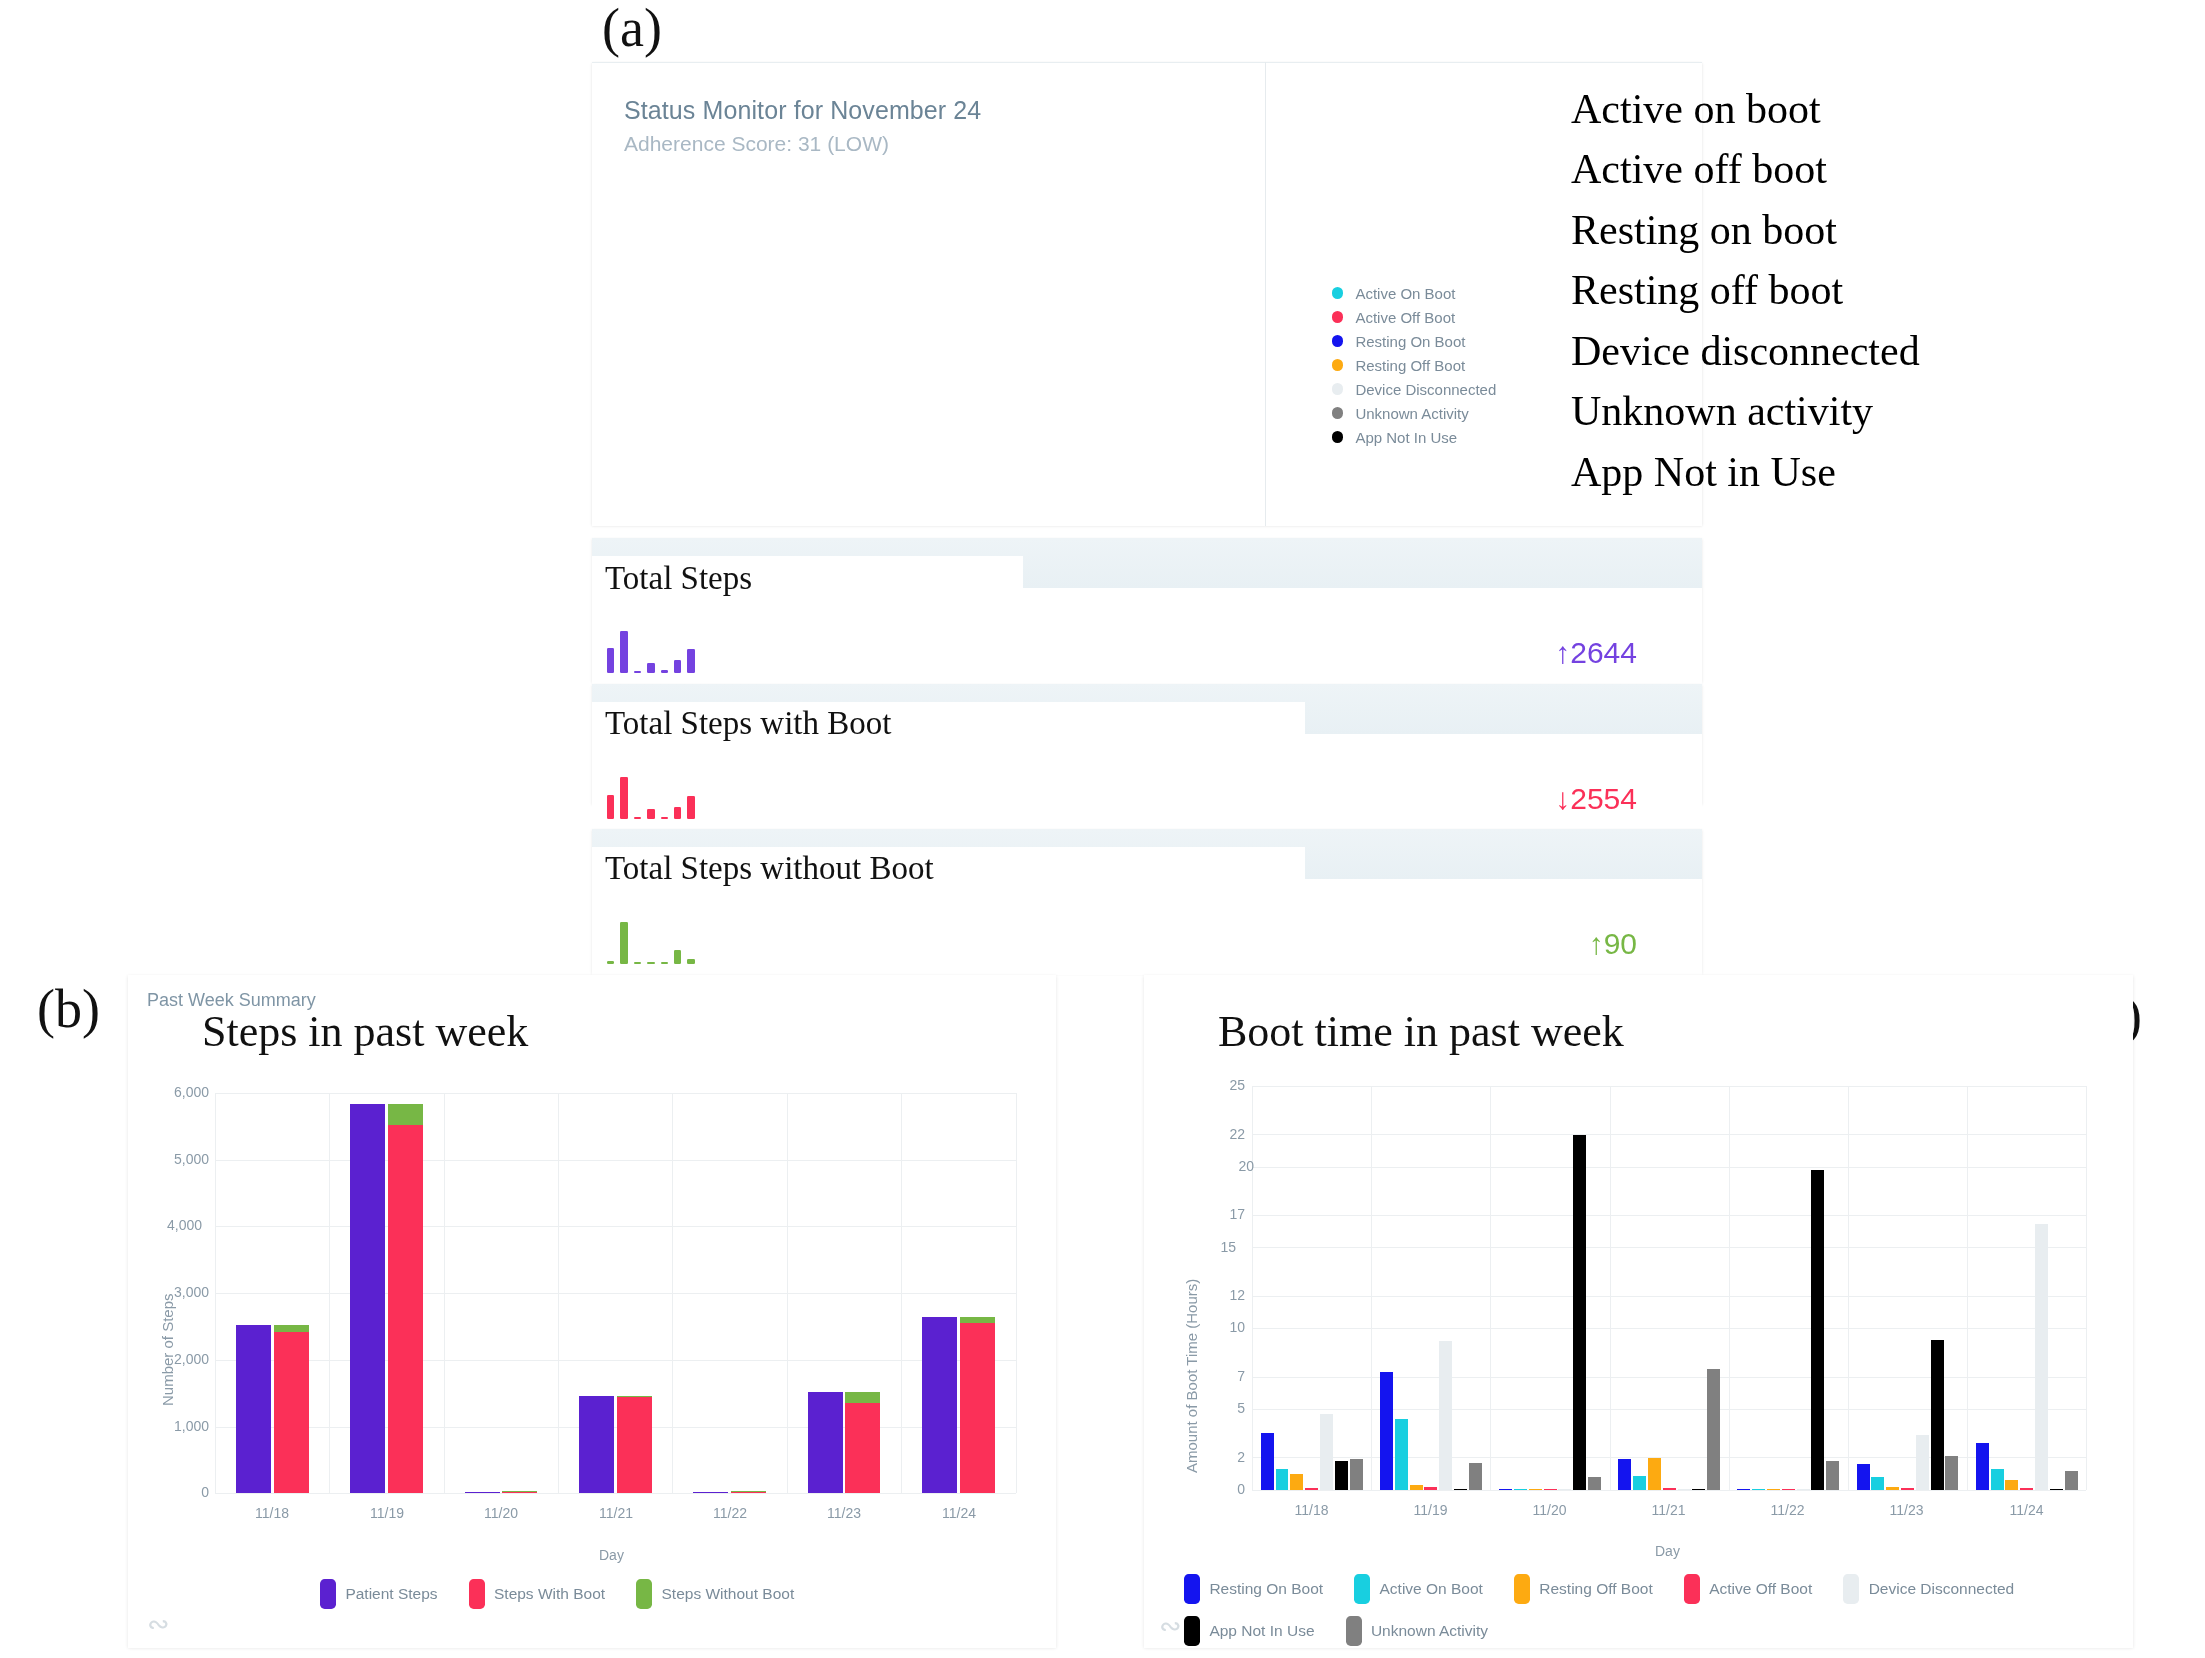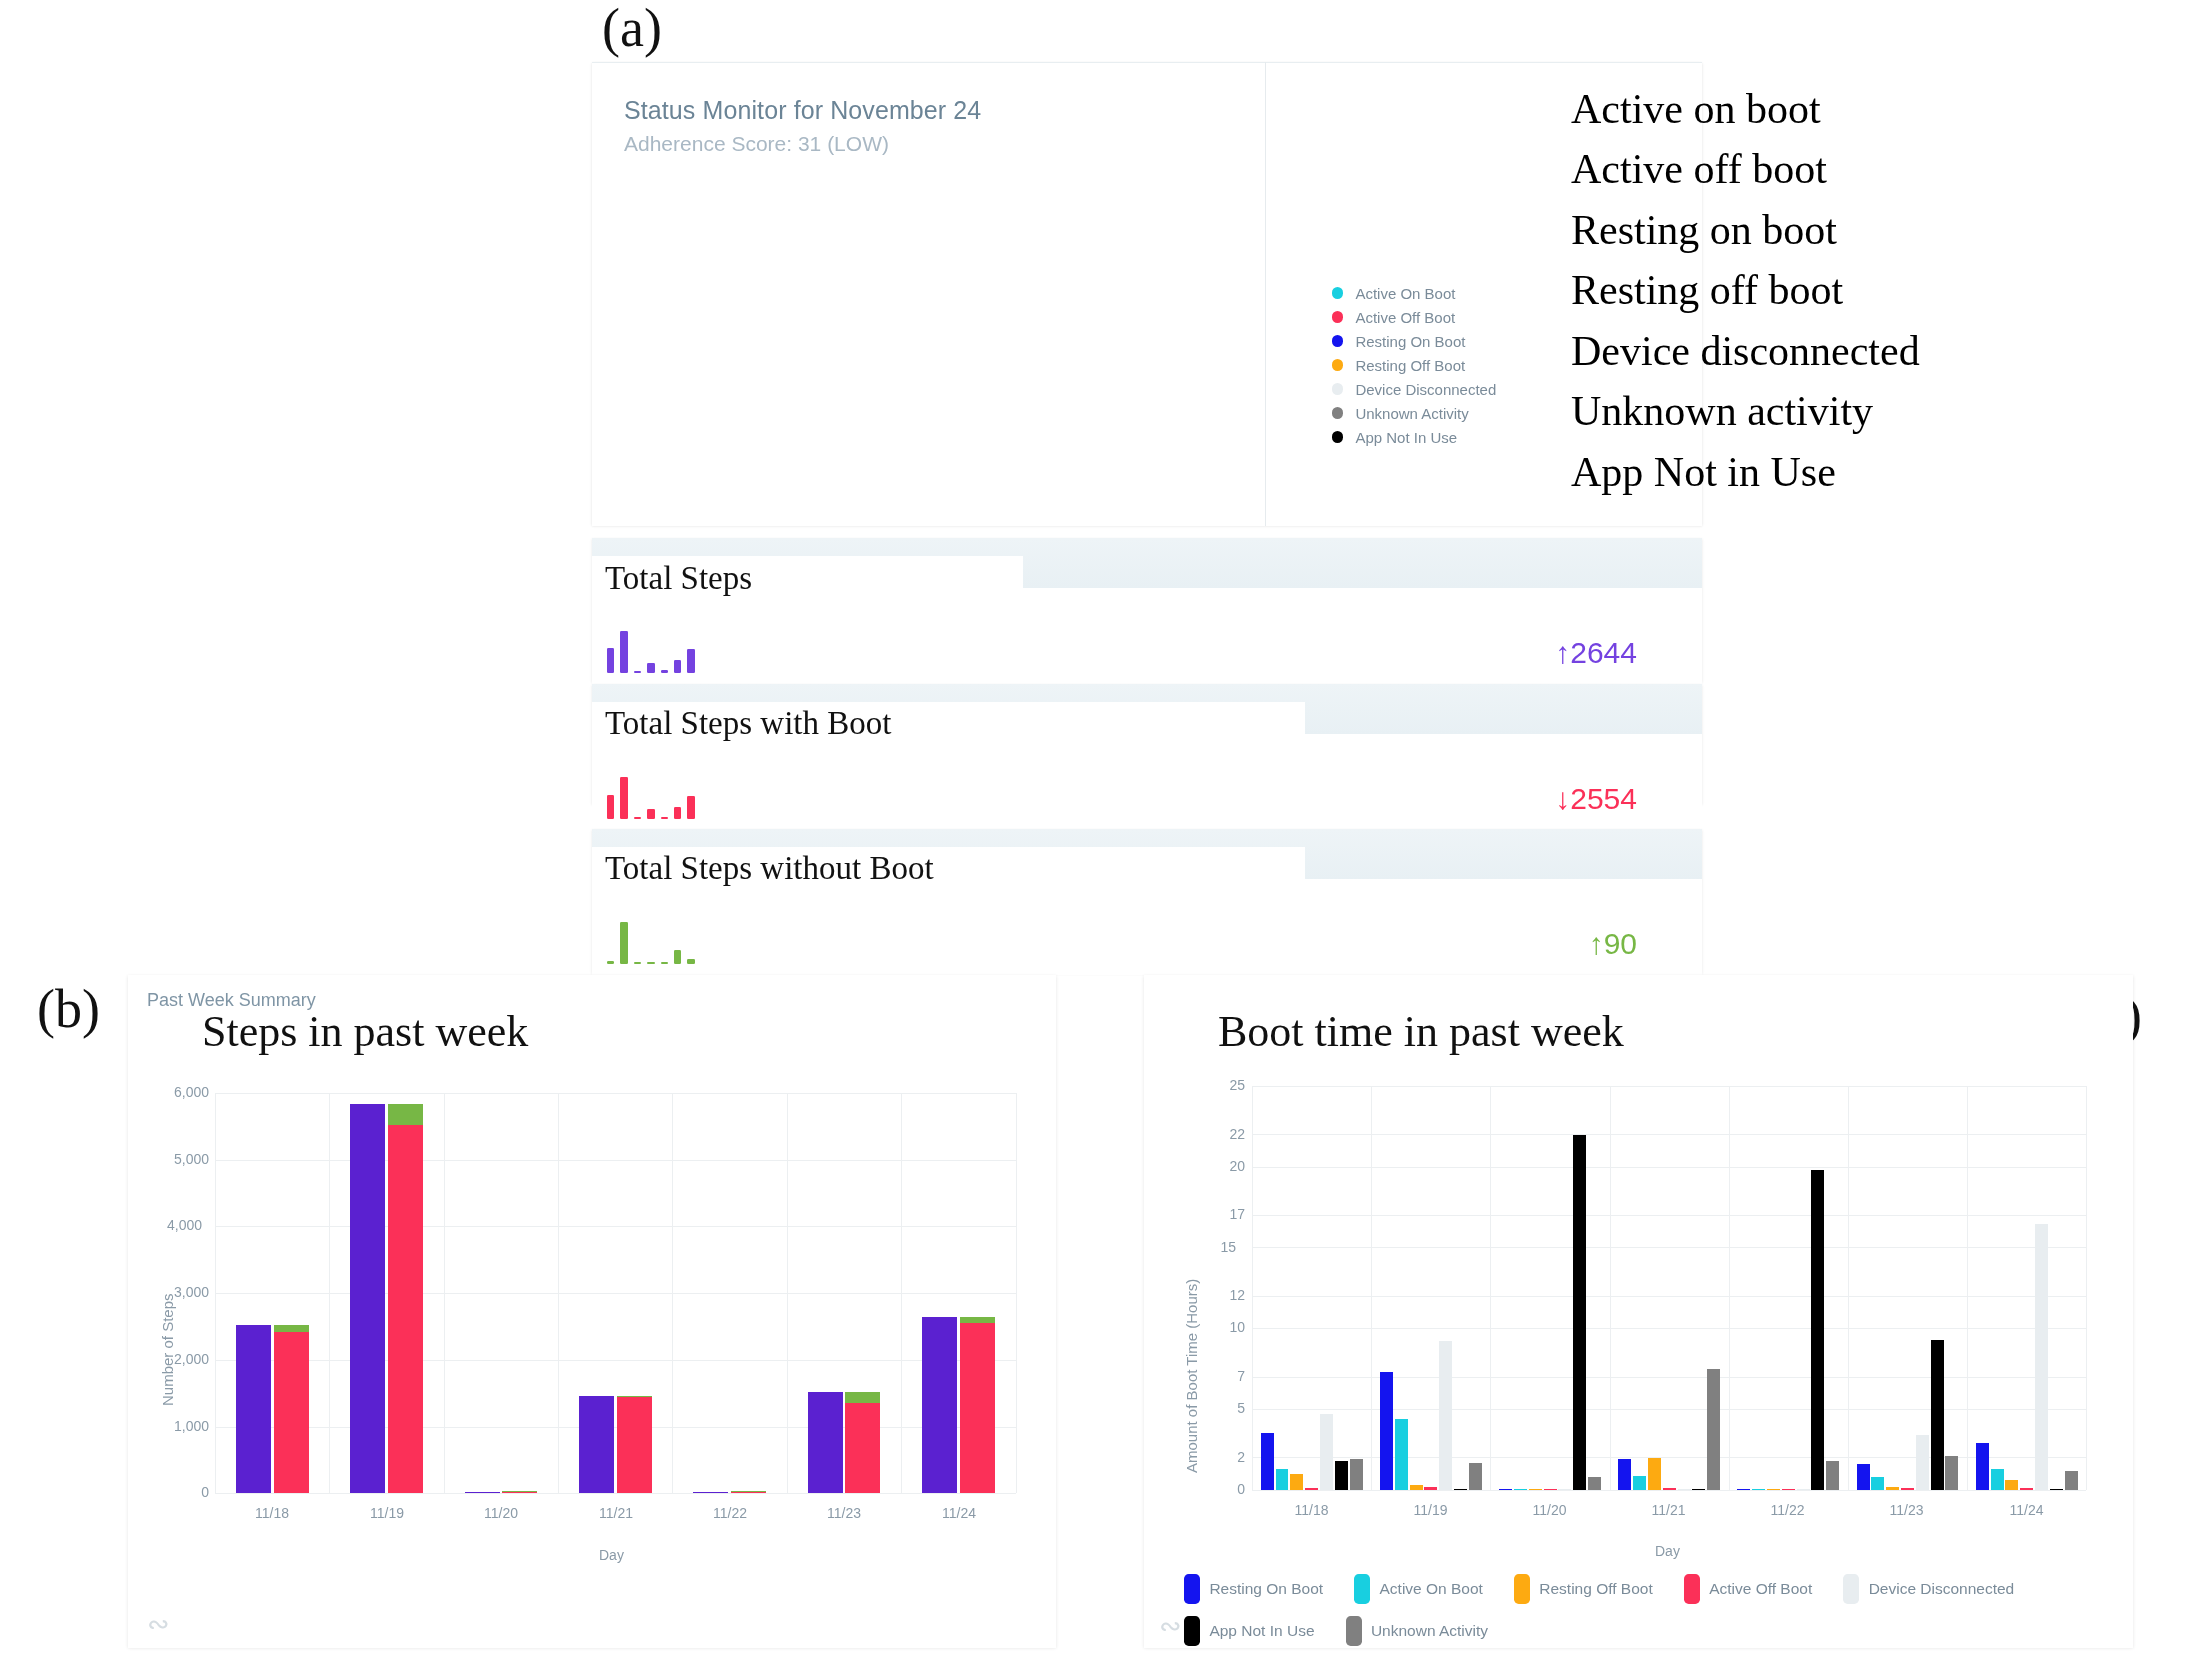--- a/index.html
+++ b/index.html
@@ -218,20 +218,34 @@
       <div class="bar" style="left: 516px; width: 35px; height: 1px; background: rgb(119, 183, 69); bottom: 1px;"></div>
       <div class="bar" style="left: 593px; width: 35px; height: 101px; background: rgb(91, 33, 208);"></div>
       <div class="bar" style="left: 630px; width: 35px; height: 90px; background: rgb(251, 48, 88);"></div>
       <div class="bar" style="left: 630px; width: 35px; height: 11.3px; background: rgb(119, 183, 69); bottom: 90px;"></div>
       <div class="bar" style="left: 707px; width: 35px; height: 176px; background: rgb(91, 33, 208);"></div>
       <div class="bar" style="left: 745px; width: 35px; height: 170px; background: rgb(251, 48, 88);"></div>
       <div class="bar" style="left: 745px; width: 35px; height: 6px; background: rgb(119, 183, 69); bottom: 170px;"></div>
     </div>
   <div class="ytitle" id="ytitle-b" style="left:31px;top:431px;">Number of Steps</div>
   <div class="axis-label" id="xtitle-b" style="left:471px;top:572px;">Day</div>
+  <div class="clegend" id="legend-b" style="left:192px;top:604px;width:727px;">
+      <div class="ci">
+        <span class="sw" style="background:#5b21d0"></span>
+        <span class="ct">Patient Steps</span>
+      </div>
+      <div class="ci">
+        <span class="sw" style="background:#fb3058"></span>
+        <span class="ct">Steps With Boot</span>
+      </div>
+      <div class="ci">
+        <span class="sw" style="background:#77b745"></span>
+        <span class="ct">Steps Without Boot</span>
+      </div>
+    </div>
   <div class="wave" style="left:19px;top:636px;">∾</div>
 <div class="tick" style="left: 35px; top: 509px; width: 46px;">0</div>
     <div class="tick" style="left: 35px; top: 443px; width: 46px;">1,000</div>
     <div class="tick" style="left: 35px; top: 376px; width: 46px;">2,000</div>
     <div class="tick" style="left: 35px; top: 309px; width: 46px;">3,000</div>
     <div class="tick" style="left: 28px; top: 242px; width: 46px;">4,000</div>
     <div class="tick" style="left: 35px; top: 176px; width: 46px;">5,000</div>
     <div class="tick" style="left: 35px; top: 109px; width: 46px;">6,000</div>
     <div class="tick" style="left: 87px; top: 530px; width: 114px; text-align: center;">11/18</div>
     <div class="tick" style="left: 202px; top: 530px; width: 114px; text-align: center;">11/19</div>
@@ -348,21 +362,21 @@
     </div>
   <div class="wave" style="left:15px;top:638px;">∾</div>
 <div class="tick" style="left: 55px; top: 506px; width: 46px;">0</div>
     <div class="tick" style="left: 55px; top: 474px; width: 46px;">2</div>
     <div class="tick" style="left: 55px; top: 425px; width: 46px;">5</div>
     <div class="tick" style="left: 55px; top: 393px; width: 46px;">7</div>
     <div class="tick" style="left: 55px; top: 344px; width: 46px; text-align: right;">10</div>
     <div class="tick" style="left: 55px; top: 312px; width: 46px;">12</div>
     <div class="tick" style="left: 46px; top: 264px; width: 46px;">15</div>
     <div class="tick" style="left: 55px; top: 231px; width: 46px;">17</div>
-    <div class="tick" style="left: 55px; top: 183px; width: 46px;">20</div>
+    <div class="tick" style="left: 64px; top: 183px; width: 46px;">20</div>
     <div class="tick" style="left: 55px; top: 151px; width: 46px;">22</div>
     <div class="tick" style="left: 55px; top: 102px; width: 46px;">25</div>
     <div class="tick" style="left: 108px; top: 527px; width: 119px; text-align: center;">11/18</div>
     <div class="tick" style="left: 227px; top: 527px; width: 119px; text-align: center;">11/19</div>
     <div class="tick" style="left: 346px; top: 527px; width: 119px; text-align: center;">11/20</div>
     <div class="tick" style="left: 465px; top: 527px; width: 119px; text-align: center;">11/21</div>
     <div class="tick" style="left: 584px; top: 527px; width: 119px; text-align: center;">11/22</div>
     <div class="tick" style="left: 703px; top: 527px; width: 119px; text-align: center;">11/23</div>
     <div class="tick" style="left: 823px; top: 527px; width: 119px; text-align: center;">11/24</div>
   </div>

